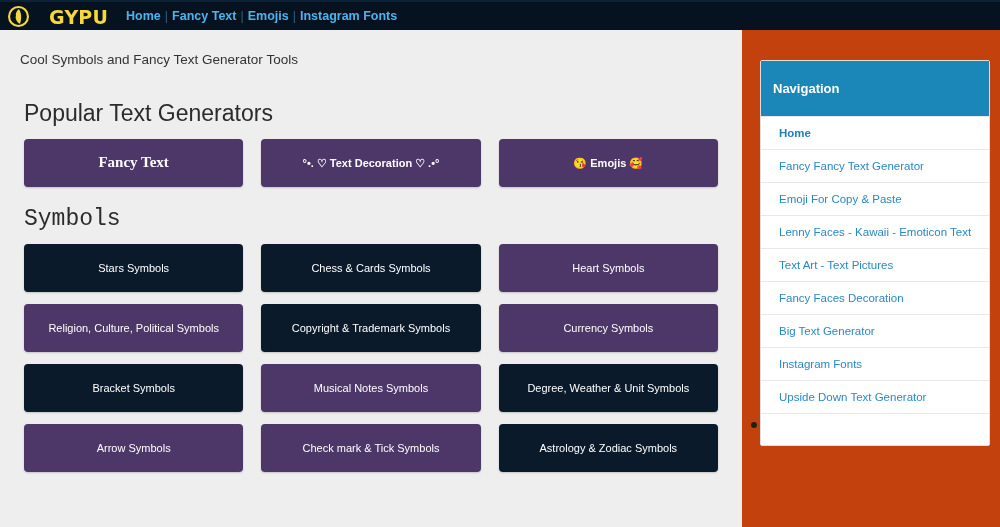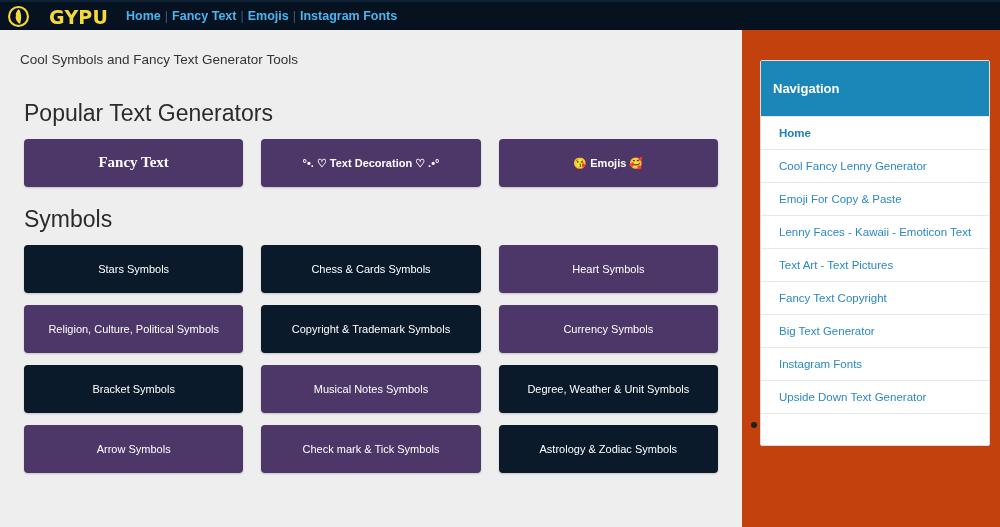--- a/index.html
+++ b/index.html
@@ -92,21 +92,21 @@
   }
 
   .section-title {
     font-size: 23px;
     font-weight: normal;
     color: #2b2b2b;
     margin: 24px 0 12px 4px;
   }
 
   #popular-title { margin-top: 33px; }
-  #symbols-title { margin-top: 19px; }
+  #symbols-title { margin-top: 19px; font-family: Liberation Mono, monospace; }
 
   .btn-grid {
     display: grid;
     grid-template-columns: repeat(3, 1fr);
     column-gap: 18px;
     row-gap: 12px;
     padding: 0 4px;
   }
 
   .tile {
@@ -243,25 +243,25 @@
       <div class="tile purple">Check mark &amp; Tick Symbols</div>
       <div class="tile navy">Astrology &amp; Zodiac Symbols</div>
     </div>
 
   </div>
 
   <aside id="sidebar">
     <div id="sidebar-header">Navigation</div>
 
     <div class="nav-item active">Home</div>
-    <div class="nav-item">Cool Fancy Lenny Generator</div>
+    <div class="nav-item">Fancy Fancy Text Generator</div>
     <div class="nav-item">Emoji For Copy &amp; Paste</div>
     <div class="nav-item">Lenny Faces - Kawaii - Emoticon Text</div>
     <div class="nav-item">Text Art - Text Pictures</div>
-    <div class="nav-item">Fancy Text Copyright</div>
+    <div class="nav-item">Fancy Faces Decoration</div>
     <div class="nav-item">Big Text Generator</div>
     <div class="nav-item">Instagram Fonts</div>
     <div class="nav-item">Upside Down Text Generator</div>
 
     <div id="nav-tail"></div>
   </aside>
 
   <div id="side-bullet"></div>
 
 </div>

